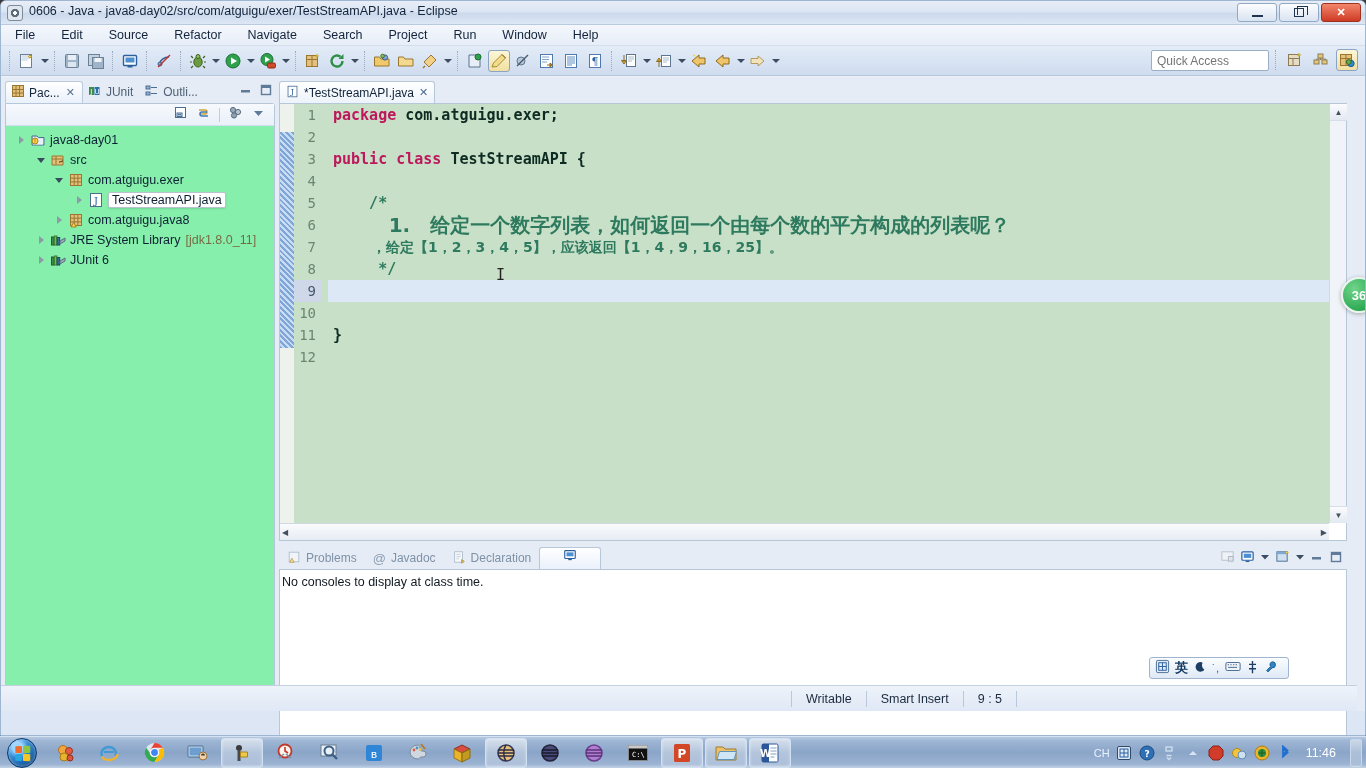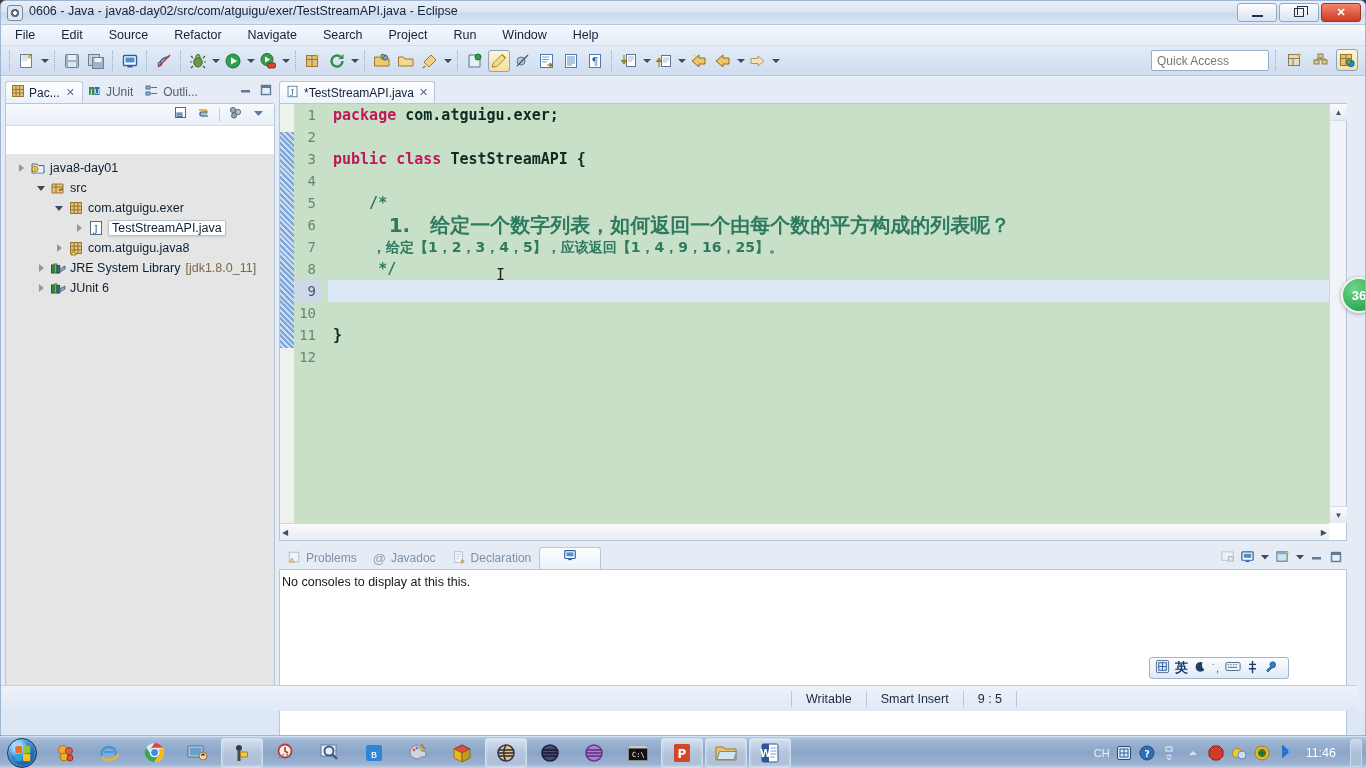--- a/index.html
+++ b/index.html
@@ -83,21 +83,21 @@
     height: 22px; display: flex; align-items: center; gap: 4px; padding: 0 7px 0 5px;
     font-size: 12px; color: #4f6176; border-radius: 3px 3px 0 0;
   }
   .vtab.active { background: linear-gradient(#ffffff, #eaf1fb); border: 1px solid #bccbdc; border-bottom: none; color: #13263f; }
   .vtab .x { font-size: 11px; color: #5b7290; margin-left: 2px; }
   .view-ctrl { position: absolute; right: 2px; bottom: 2px; display: flex; gap: 6px; align-items: center; }
   #leftbody { position: absolute; left: 0; top: 22px; width: 270px; height: 608px; background: #fff;
               border: 1px solid #b7c7da; border-radius: 0 3px 0 0; }
   .view-toolbar { height: 22px; background: linear-gradient(#f6f9fd,#e9f0f9); border-bottom: 1px solid #d3dfed;
                   display: flex; align-items: center; justify-content: flex-end; gap: 8px; padding-right: 8px; }
-  #tree { position: absolute; left:0; top: 22px; right: 0; bottom: 22px; background: #e5e5e5; overflow: hidden; padding-top: 4px; margin-top: 28px; }
+  #tree { position: absolute; left:0; top: 22px; right: 0; bottom: 22px; background: #86efac; overflow: hidden; padding-top: 4px; }
   .trow { height: 20px; display: flex; align-items: center; font-size: 12.5px; color: #0d2033; white-space: nowrap; }
   .twist { width: 12px; height: 12px; margin-right: 2px; position: relative; flex: 0 0 12px; }
   .twist.closed:after { content:""; position:absolute; left:3px; top:2px; border-top:4px solid transparent; border-bottom:4px solid transparent; border-left:5px solid #8d9aa6; }
   .twist.open:after { content:""; position:absolute; left:1px; top:4px; border-left:4px solid transparent; border-right:4px solid transparent; border-top:5px solid #3a4a5a; }
   .ticon { width: 16px; height: 16px; margin-right: 4px; flex: 0 0 16px; }
   .tlabel { }
   .tsub { color: #7a6a44; }
   .trow.selected .tlabel { background: #fff; border: 1px solid #b9c3cf; border-radius: 2px; padding: 0 3px; box-shadow: 0 1px 2px rgba(0,0,0,.12); }
   .hscroll { position: absolute; left: 0; right: 0; bottom: 0; height: 21px;
              background: linear-gradient(#f3f6fa,#e6ecf4); border-top: 1px solid #cdd8e5; display:flex; align-items:center; }
@@ -746,21 +746,21 @@
             </span>
             <span>
               <svg width="14" height="14" viewBox="0 0 14 14">
                   <rect x="2.5" y="2.5" width="9" height="9" fill="none" stroke="#5f7b99" stroke-width="1.4"></rect>
                   <rect x="2.5" y="2.5" width="9" height="2.5" fill="#5f7b99"></rect>
                 </svg>
             </span>
           </div>
         </div>
         <div id="bottombody">
-          <div id="consolemsg">No consoles to display at this this.</div>
+          <div id="consolemsg">No consoles to display at class time.</div>
         </div>
       </div>
 
       <div id="imebar">
         <span>
           <svg width="15" height="15" viewBox="0 0 16 16">
               <rect x="1.5" y="1.5" width="13" height="13" rx="1.5" fill="#dfeaf6" stroke="#4a6d90"></rect>
               <rect x="4" y="4" width="8" height="8" fill="none" stroke="#2b5f9e"></rect>
               <path d="M8 4v8M4 8h8" stroke="#2b5f9e"></path>
             </svg>

